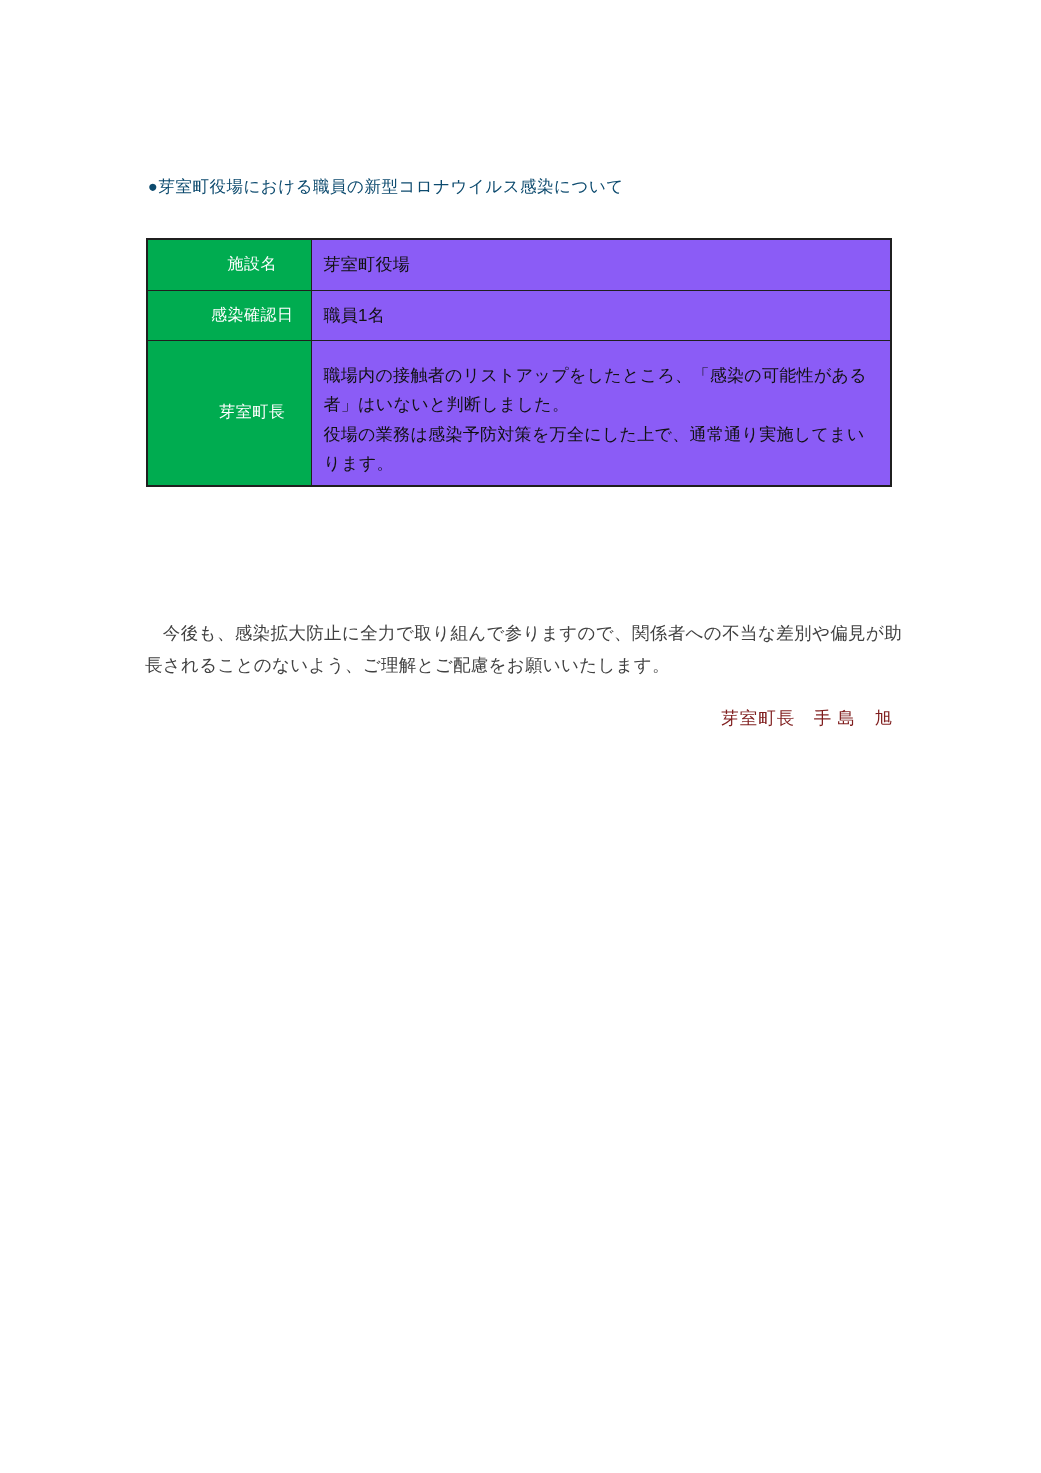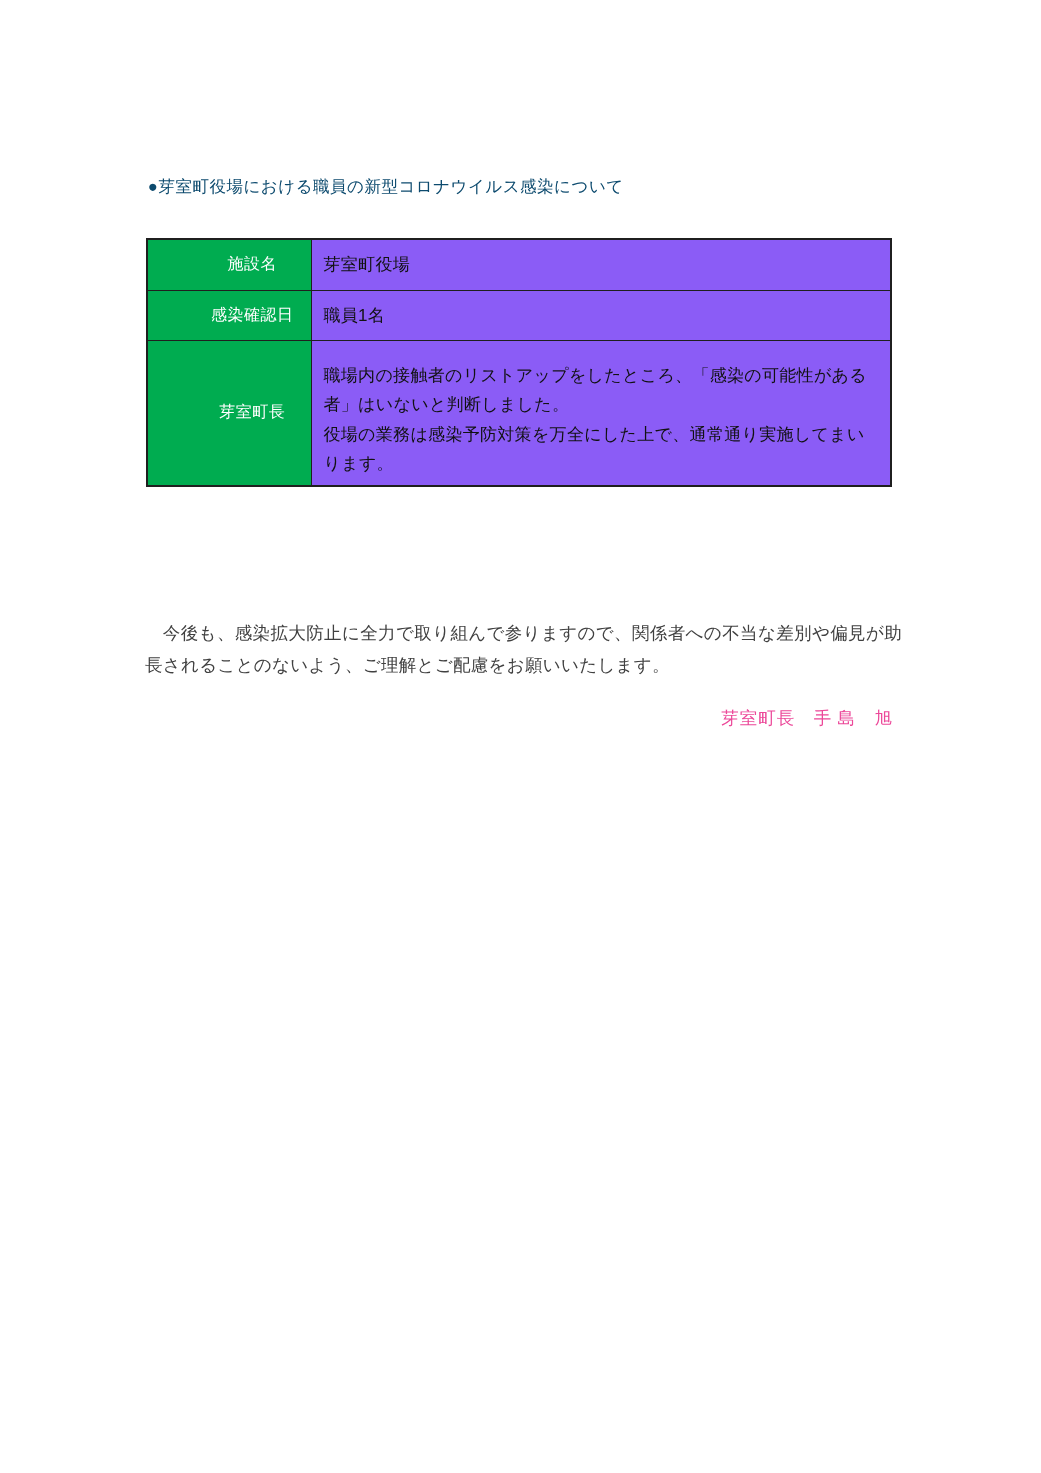--- a/index.html
+++ b/index.html
@@ -79,21 +79,21 @@
     text-align: justify;
     letter-spacing: 0.3px;
   }
 
   .signature {
     position: absolute;
     top: 706px;
     right: 148px;
     font-family: "Liberation Serif", "DejaVu Serif", serif;
     font-size: 17.5px;
-    color: #ec4899;
+    color: #7f1d1d;
     white-space: pre;
     letter-spacing: 1px;
   }
 </style>
 </head>
 <body>
 
 <div class="page">
 
   <div class="doc-title">●芽室町役場における職員の新型コロナウイルス感染について</div>

